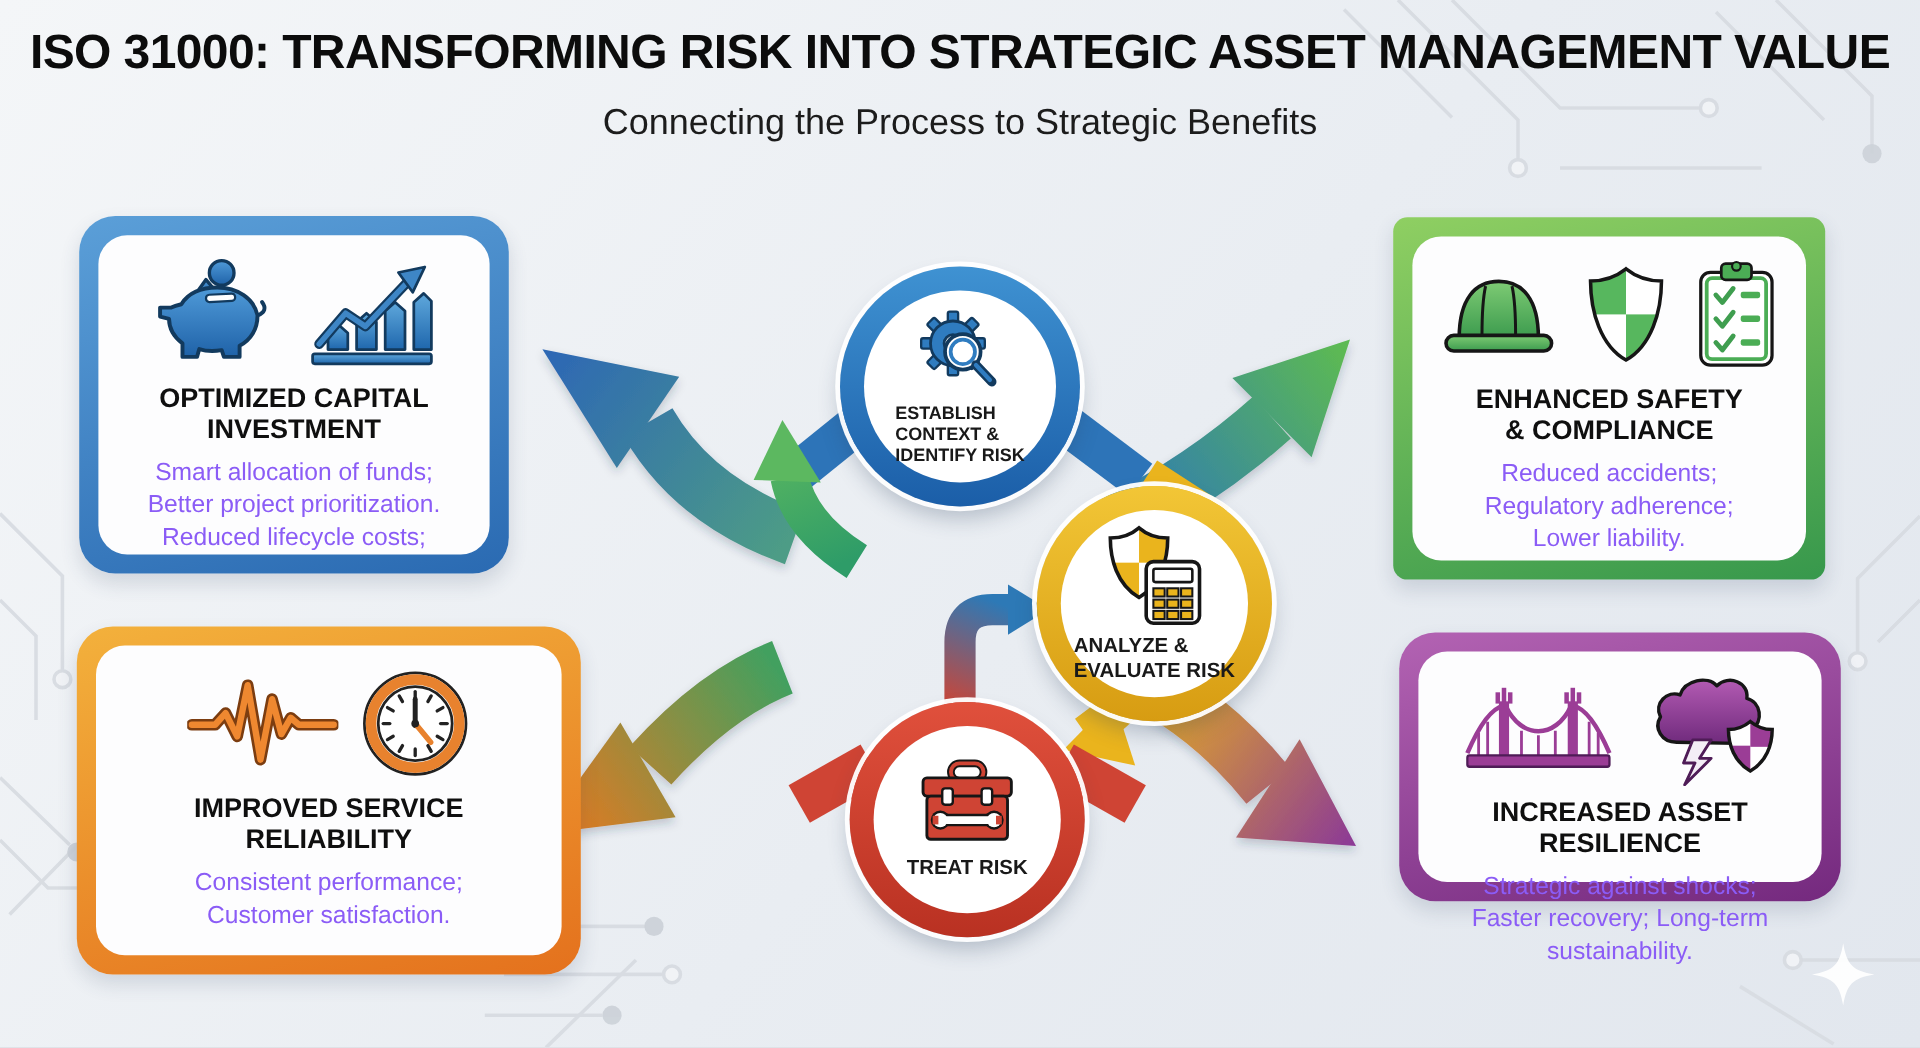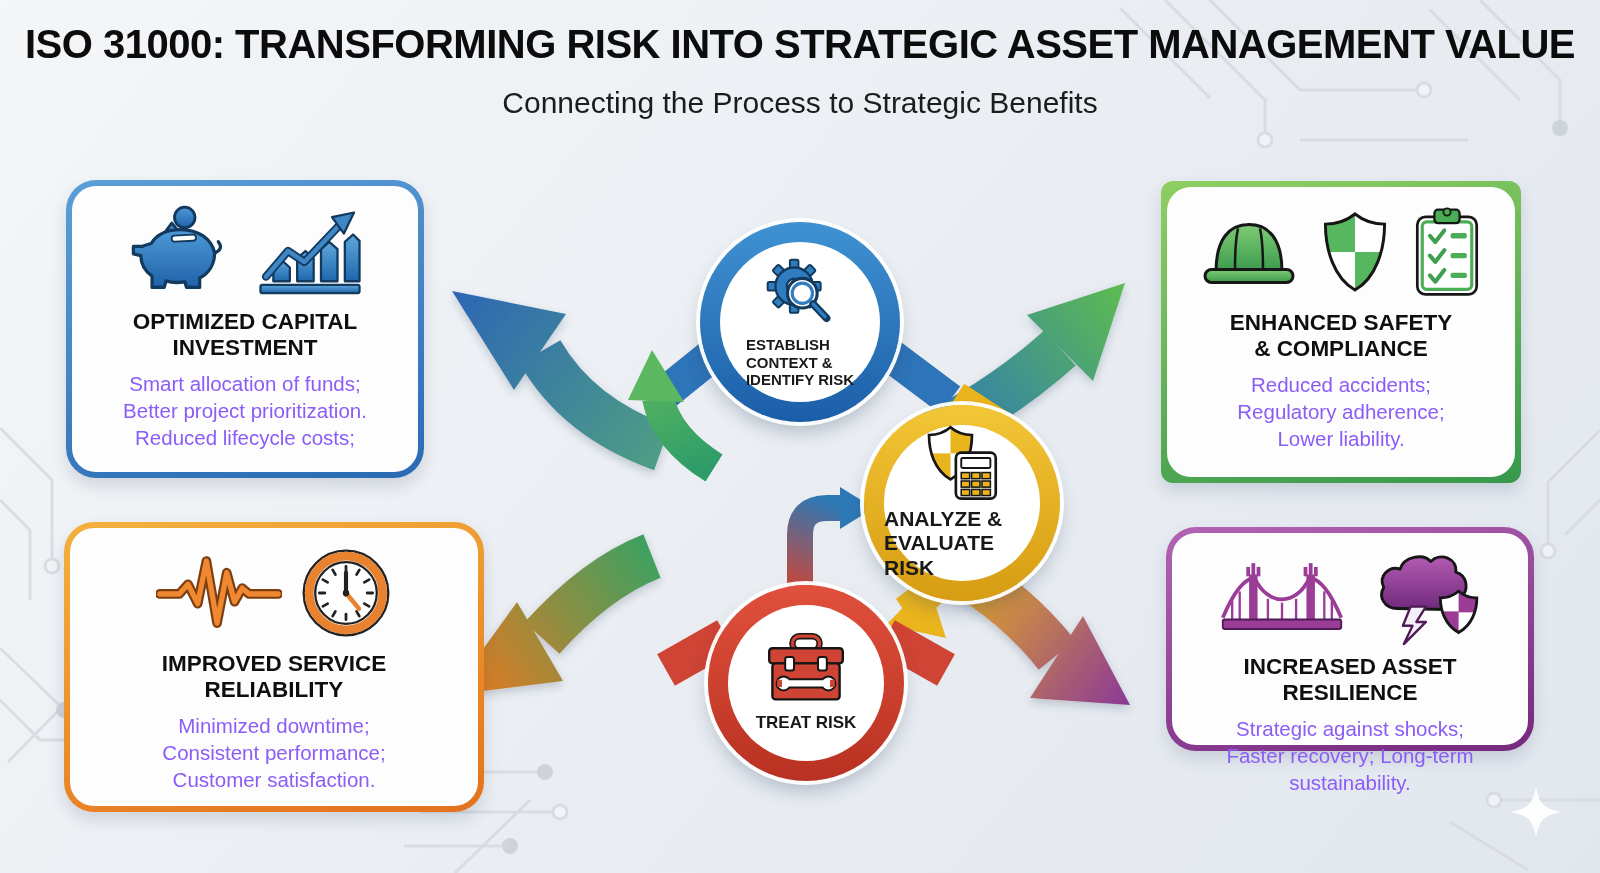--- a/index.html
+++ b/index.html
@@ -5,21 +5,21 @@
   html,body{margin:0;padding:0;background:#d9dde2;}
   .canvas{position:relative;width:1600px;height:873px;overflow:hidden;
     background:linear-gradient(130deg,#f4f6f8 0%,#e9edf2 55%,#e2e7ee 100%);
     font-family:"Liberation Sans",sans-serif;}
   svg.bg,svg.diagram{position:absolute;left:0;top:0;}
   .title{position:absolute;top:22px;left:0;width:100%;text-align:center;
     font-size:40px;font-weight:bold;color:#0c0c0c;letter-spacing:-0.5px;white-space:nowrap;}
   .subtitle{position:absolute;top:86px;left:0;width:100%;text-align:center;
     font-size:30px;color:#1c1c1c;}
   
-  .card{position:absolute;border-radius:30px;padding:6px;box-sizing:border-box;
+  .card{position:absolute;border-radius:30px;padding:16px;box-sizing:border-box;
     box-shadow:0 8px 16px rgba(50,70,100,.16);}
   .card-inner{background:#fdfdfe;border-radius:24px;width:100%;height:100%;
     display:flex;flex-direction:column;align-items:center;box-sizing:border-box;padding-top:16px;}
   .card-tl{left:66px;top:180px;width:358px;height:298px;background:linear-gradient(165deg,#5b9fd8,#2a6ab2);}
   .card-tr{left:1161px;top:181px;width:360px;height:302px;background:linear-gradient(165deg,#8fcf62,#37984c);border-radius:12px;}
   .card-bl{left:64px;top:522px;width:420px;height:290px;background:linear-gradient(165deg,#f3b13c,#e4711d);}
   .card-br{left:1166px;top:527px;width:368px;height:224px;background:linear-gradient(165deg,#b363b3,#74297e);}
   .card-icons{display:flex;align-items:center;justify-content:center;gap:18px;height:98px;}
   .card-title{margin-top:9px;font-weight:bold;font-size:22.5px;line-height:1.15;color:#0f0f0f;text-align:center;}
   .card-body{margin-top:9px;font-size:20.5px;line-height:1.33;color:#8b5cf6;text-align:center;white-space:nowrap;}
@@ -29,21 +29,21 @@
   .node-inner{background:#fff;border-radius:50%;width:156px;height:156px;
     display:flex;flex-direction:column;align-items:center;justify-content:center;}
   .node-establish{left:700px;top:222px;width:200px;height:200px;background:linear-gradient(180deg,#3f92d2,#1b5ea8);}
   .node-establish .node-inner{width:160px;height:160px;}
   .node-monitor{left:530px;top:405px;width:196px;height:196px;background:linear-gradient(160deg,#86cb80,#2e9c68);}
   .node-analyze{left:864px;top:405px;width:196px;height:196px;background:linear-gradient(180deg,#f2c636,#d79c12);}
   .node-treat{left:708px;top:585px;width:196px;height:196px;background:linear-gradient(180deg,#e0503c,#b93122);}
   .node-label{font-weight:bold;color:#191919;}
   .node-establish .node-label{font-size:15px;line-height:1.18;margin-top:3px;}
   .node-monitor .node-label{font-size:16.5px;line-height:1.18;margin-top:5px;}
-  .node-analyze .node-label{font-size:21px;line-height:1.18;margin-top:5px;}
+  .node-analyze .node-label{font-size:17px;line-height:1.18;margin-top:5px;}
   .node-treat .node-label{font-size:17px;line-height:1.18;margin-top:7px;}
   .sparkle{position:absolute;left:1506px;top:782px;}
 </style>
 </head>
 <body>
 
 <div class="canvas">
 
   <svg class="bg" width="1600" height="873">
     <g fill="none" stroke="#d7dbe1" stroke-width="3" opacity="0.9">
@@ -377,21 +377,20 @@
           <line x1="50" y1="52" x2="50" y2="28" stroke="#222" stroke-width="4.5" stroke-linecap="round"></line>
           <line x1="50" y1="50" x2="64" y2="67" stroke="#e8822e" stroke-width="5" stroke-linecap="round"></line>
           <circle cx="50" cy="50" r="3.5" fill="#222"></circle>
         </svg>
       </div>
       <div class="card-title">
         <div>IMPROVED SERVICE</div>
         <div>RELIABILITY</div>
       </div>
       <div class="card-body">
-        <div>Minimized downtime;</div>
         <div>Consistent performance;</div>
         <div>Customer satisfaction.</div>
       </div>
     </div>
   </div>
 
   <div class="card card-br">
     <div class="card-inner">
       <div class="card-icons">
         <svg width="132" height="94" viewBox="0 0 130 100">

